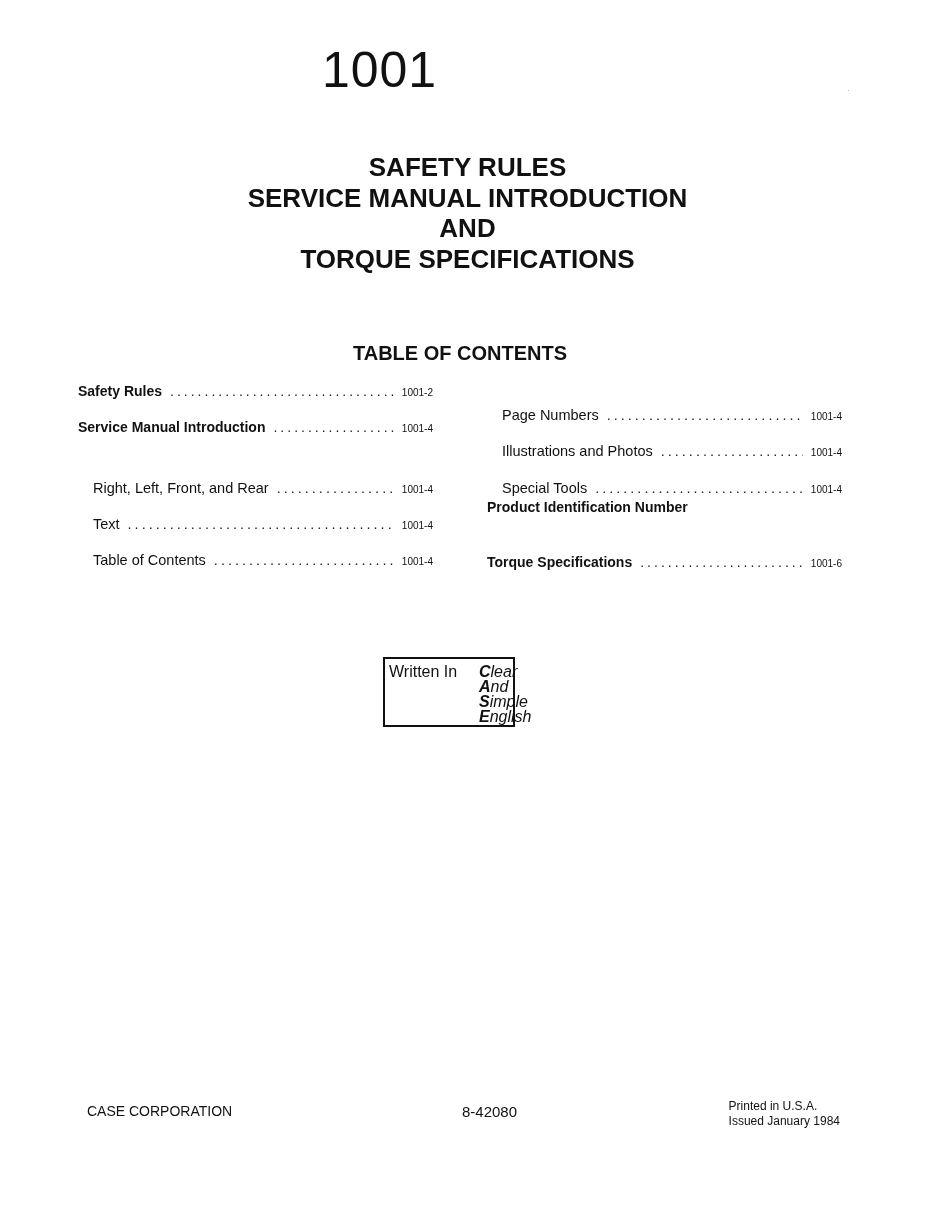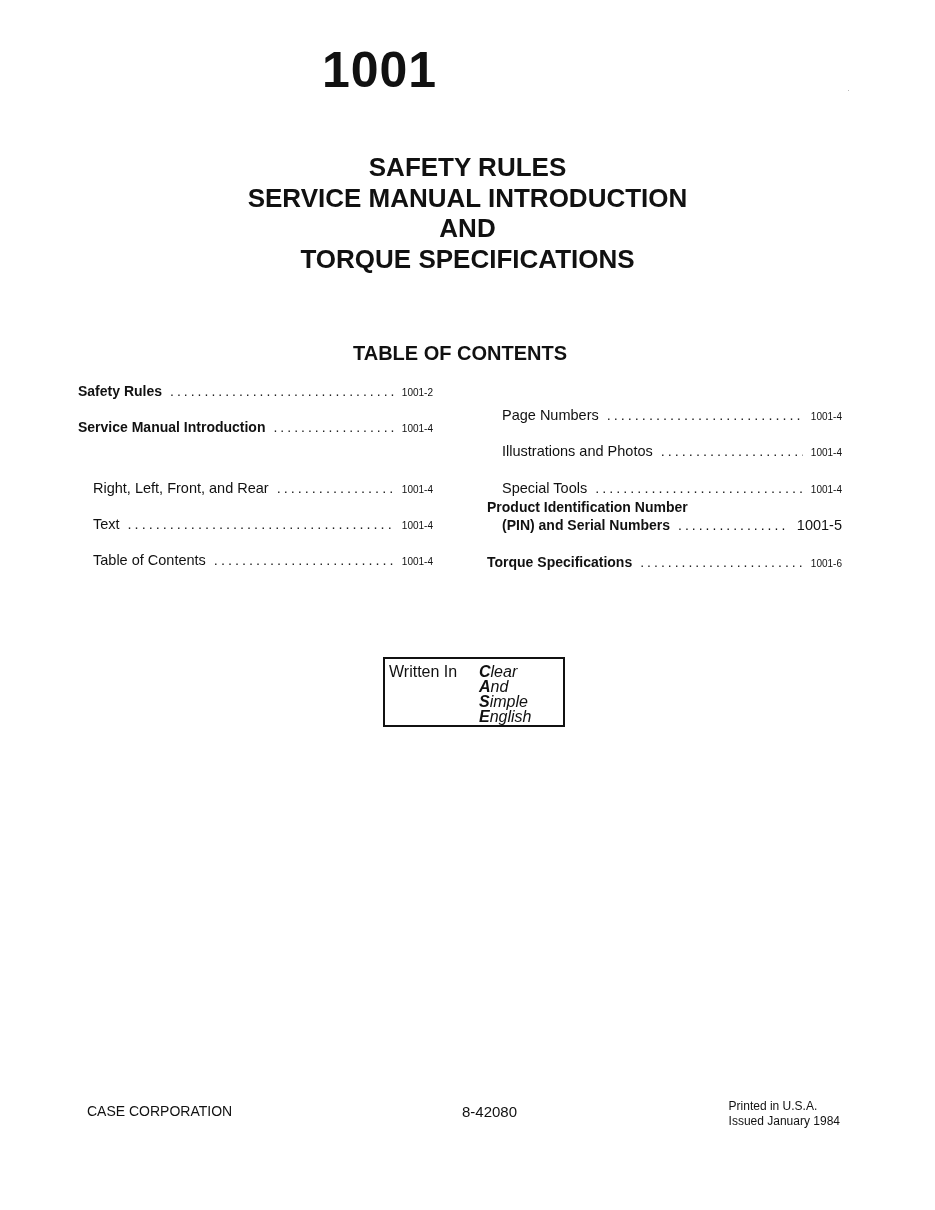--- a/index.html
+++ b/index.html
@@ -2,21 +2,21 @@
 <html><head>
   <meta charset="utf-8">
   <style>
     html, body { margin: 0; padding: 0; background: #ffffff; }
     body {
       width: 935px; height: 1210px; position: relative; overflow: hidden;
       font-family: "Liberation Sans", "DejaVu Sans", sans-serif; color: #111;
     }
     .section-number {
       position: absolute; top: 40px; left: 0; width: 759px; text-align: center;
-      font-size: 50px; font-weight: bold; letter-spacing: 1px; line-height: 60px;
+      font-size: 50px; font-weight: normal; letter-spacing: 1px; line-height: 60px;
     }
     .title-block {
       position: absolute; top: 152px; left: 0; width: 935px; text-align: center;
       font-size: 26px; font-weight: bold; line-height: 30.5px;
     }
     .title-block div { white-space: nowrap; }
     .toc-heading {
       position: absolute; top: 342px; left: 0; width: 920px; text-align: center;
       font-size: 20px; font-weight: bold;
     }
@@ -44,21 +44,21 @@
     .toc-multi .dots {
       flex: 1; overflow: hidden; margin: 0 8px; letter-spacing: 3px;
       font-weight: normal; white-space: nowrap;
     }
     .toc-multi .dots::before {
       content: "..................................................................................................";
     }
     .toc-multi .page { font-weight: normal; font-size: 14.5px; }
 
     .case-box {
-      position: absolute; left: 383px; top: 657px; width: 182px; height: 70px;
+      position: absolute; left: 383px; top: 657px; width: 132px; height: 70px;
       border: 2px solid #111; box-sizing: border-box;
       font-size: 16px; line-height: 15px;
     }
     .case-box .written { position: absolute; left: 4px; top: 5px; }
     .case-box .acronym { position: absolute; left: 94px; top: 5px; font-style: italic; }
     .case-box .acronym b { font-weight: bold; }
 
     .footer-left { position: absolute; left: 87px; top: 1103px; font-size: 14px; }
     .footer-center { position: absolute; left: 462px; top: 1103px; font-size: 15px; }
     .footer-right {
@@ -120,25 +120,20 @@
     <span class="dots"></span>
     <span class="page">1001-4</span>
   </div>
   <div class="toc-entry indent">
     <span class="toc-label">Special Tools</span>
     <span class="dots"></span>
     <span class="page">1001-4</span>
   </div>
   <div class="toc-multi">
     <div class="line1">Product Identification Number</div>
-    <div class="line2">
-      <span class="toc-label">(PIN) and Serial Numbers</span>
-      <span class="dots"></span>
-      <span class="page">1001-5</span>
-    </div>
   </div>
   <div class="toc-entry bold">
     <span class="toc-label">Torque Specifications</span>
     <span class="dots"></span>
     <span class="page">1001-6</span>
   </div>
 </div>
 
 <div class="case-box">
   <span class="written">Written In</span>

